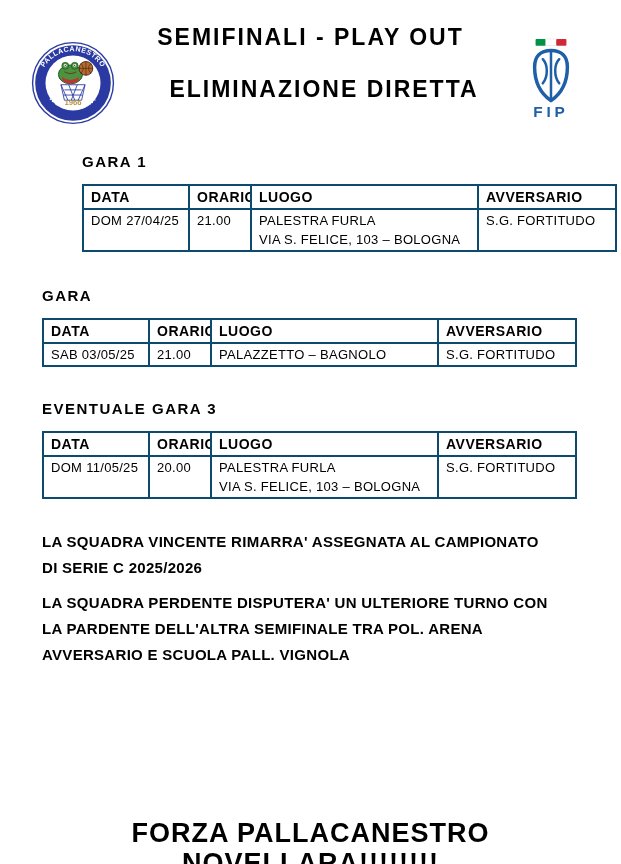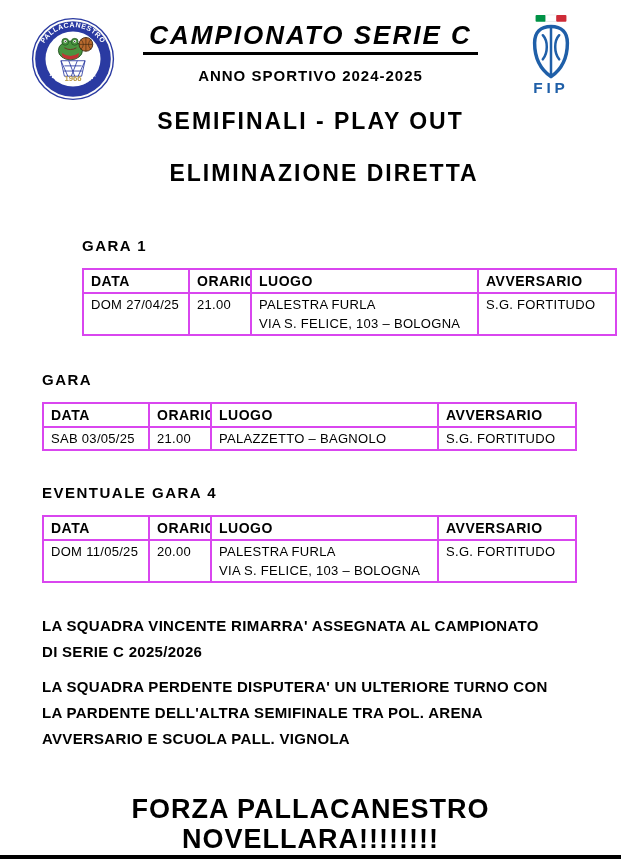--- a/index.html
+++ b/index.html
@@ -29,21 +29,21 @@
   .subtitle.s2 { margin-top:25px;padding-left:27px; }
 
   
   .game-section { margin-left:42px; }
   .gs1 { margin-top:50px;padding-left:40px; }
   .gs2 { margin-top:35px; }
   .gs3 { margin-top:33px; }
   .section-label { font-size:15px; font-weight:700; letter-spacing:1.5px; line-height:18px; }
   table.schedule { border-collapse:collapse; margin-top:13px; table-layout:fixed; width:533px; }
   table.schedule th, table.schedule td {
-    border:2px solid #d946ef; white-space:nowrap; overflow:hidden;
+    border:2px solid #0c4a6e; white-space:nowrap; overflow:hidden;
     text-align:left; vertical-align:top; padding:2px 7px;
   }
   table.schedule th { font-size:14px; font-weight:700; letter-spacing:0.5px; line-height:18px; }
   table.schedule td { font-size:13px; font-weight:400; letter-spacing:0.3px; line-height:19px; padding-top:1px; padding-bottom:1px;border-radius:21px; }
   td.center { text-align:center; }
   .col-data { width:106px; } .col-orario { width:62px; } .col-luogo { width:227px; } .col-avv { width:138px; }
 
   
   .notes { margin-left:42px; margin-right:30px; }
   .note { font-size:15px; font-weight:700; letter-spacing:0.3px; line-height:26px; }
@@ -115,24 +115,20 @@
       <g stroke="#1f5fa8" stroke-width="3.6" fill="none" stroke-linejoin="round" stroke-linecap="round">
         <path d="M30 13 C 19 13 13 19 13 30 C 13 47 20 58 30 65 C 40 58 47 47 47 30 C 47 19 41 13 30 13 Z"></path>
         <path d="M30 13 L30 65" stroke-width="2.6"></path>
         <path d="M21.5 22 C 27 28 27 40 21.5 47" stroke-width="2.6"></path>
         <path d="M38.5 22 C 33 28 33 40 38.5 47" stroke-width="2.6"></path>
       </g>
       <text x="30" y="82" text-anchor="middle" font-size="16" font-weight="bold" fill="#1f5fa8" letter-spacing="4" font-family="Liberation Sans, sans-serif">FIP</text>
     </svg>
   </div>
 
-  <div class="title-block">
-    <div class="main-title">CAMPIONATO SERIE C</div>
-    <div class="season">ANNO SPORTIVO 2024-2025</div>
-  </div>
   <div class="subtitle s1">SEMIFINALI - PLAY OUT</div>
   <div class="subtitle s2">ELIMINAZIONE DIRETTA</div>
 
   <div class="game-section gs1">
     <div class="section-label">GARA 1</div>
     <table class="schedule">
       <colgroup>
           <col class="col-data">
           <col class="col-orario">
           <col class="col-luogo">
@@ -181,21 +177,21 @@
           <div>PALAZZETTO – BAGNOLO</div>
           <div></div>
         </td>
         <td>S.G. FORTITUDO</td>
       </tr>
     </tbody>
       </table>
   </div>
 
   <div class="game-section gs3">
-    <div class="section-label">EVENTUALE GARA 4</div>
+    <div class="section-label">EVENTUALE GARA 3</div>
     <table class="schedule">
       <colgroup>
           <col class="col-data">
           <col class="col-orario">
           <col class="col-luogo">
           <col class="col-avv">
         </colgroup>
       <tbody>
           <tr>
         <th>DATA</th>

